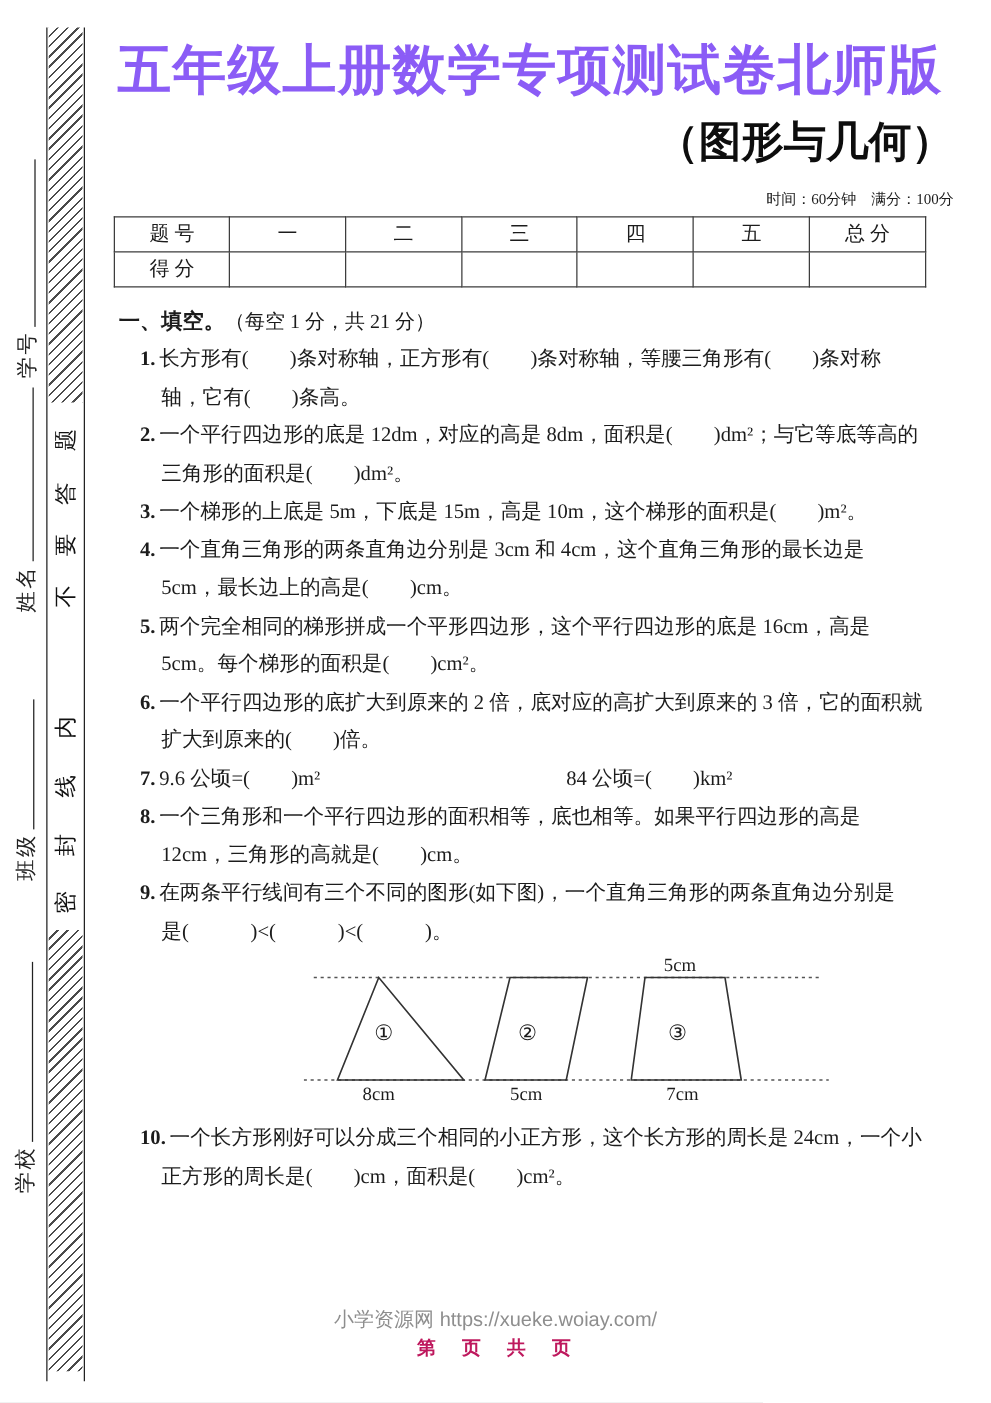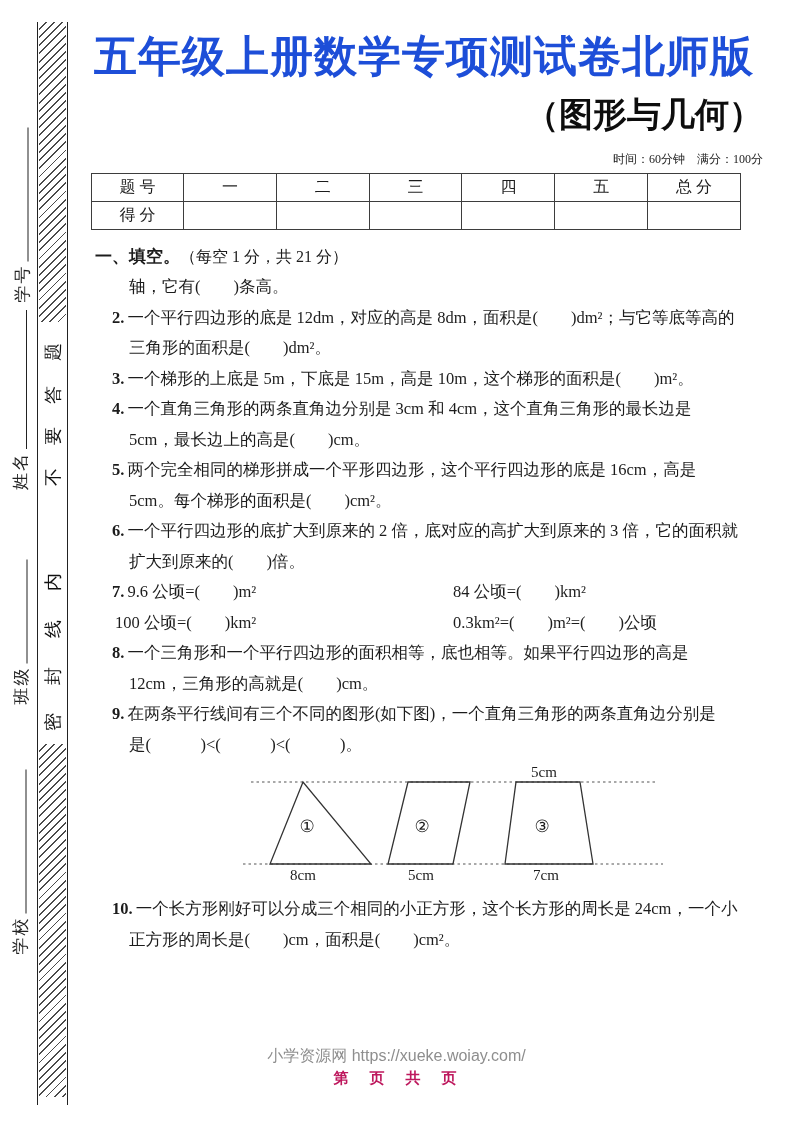--- a/index.html
+++ b/index.html
@@ -17,21 +17,21 @@
   .hatch{position:absolute;left:1px;right:1px;
          background:repeating-linear-gradient(135deg,transparent 0,transparent 4.5px,#4a4a4a 4.5px,#4a4a4a 5.8px);}
   .hatch-top{top:0;height:300px;}
   .hatch-bottom{top:722px;height:353px;}
   .seal-ch{position:absolute;left:0;width:100%;text-align:center;font-size:18px;
            transform:rotate(-90deg);color:#111;}
 
   
   .content{position:absolute;left:85px;top:30px;width:678px;}
   .title{margin:0;text-align:center;font:bold 43px/52px "Liberation Sans","DejaVu Sans",sans-serif;
-         letter-spacing:1px;color:#1d4ed8;}
+         letter-spacing:1px;color:#8b5cf6;}
   .subtitle{margin:10px 0 0;text-align:right;font:bold 34px/44px "Liberation Sans","DejaVu Sans",sans-serif;color:#0d0d0d;}
   .meta{text-align:right;font-size:12px;margin-top:11px;line-height:24px;}
 
   table.score{border-collapse:collapse;width:650px;margin:2px 0 0 6px;table-layout:fixed;}
   table.score td{border:1.5px solid #3d3d3d;height:27px;text-align:center;font-size:16px;padding:0;}
 
   .section-head{margin:15px 0 4px 10px;font-size:17px;}
   .section-head .stitle{font-weight:bold;}
   .section-head .snote{font-size:16px;}
 
@@ -126,20 +126,21 @@
         <td></td>
       </tr>
     </tbody>
       </table>
 
     <div class="section-head">
       <span class="stitle">一、填空。</span><span class="snote">（每空 1 分，共 21 分）</span>
     </div>
 
     <div class="question">
+      <div class="qline"><span class="qnum">1.</span><span>长方形有(　　)条对称轴，正方形有(　　)条对称轴，等腰三角形有(　　)条对称</span></div>
       <div class="qline cont"><span>轴，它有(　　)条高。</span></div>
     </div>
     <div class="question">
       <div class="qline"><span class="qnum">2.</span><span>一个平行四边形的底是 12dm，对应的高是 8dm，面积是(　　)dm²；与它等底等高的</span></div>
       <div class="qline cont"><span>三角形的面积是(　　)dm²。</span></div>
     </div>
     <div class="question">
       <div class="qline"><span class="qnum">3.</span><span>一个梯形的上底是 5m，下底是 15m，高是 10m，这个梯形的面积是(　　)m²。</span></div>
     </div>
     <div class="question">
@@ -149,21 +150,20 @@
     <div class="question">
       <div class="qline"><span class="qnum">5.</span><span>两个完全相同的梯形拼成一个平形四边形，这个平行四边形的底是 16cm，高是</span></div>
       <div class="qline cont"><span>5cm。每个梯形的面积是(　　)cm²。</span></div>
     </div>
     <div class="question">
       <div class="qline"><span class="qnum">6.</span><span>一个平行四边形的底扩大到原来的 2 倍，底对应的高扩大到原来的 3 倍，它的面积就</span></div>
       <div class="qline cont"><span>扩大到原来的(　　)倍。</span></div>
     </div>
     <div class="question q7">
       <div class="qline"><span class="qnum">7.</span><span>9.6 公顷=(　　)m²</span><span class="q7right">84 公顷=(　　)km²</span></div>
-      <div class="qline cont"><span>100 公顷=(　　)km²</span><span class="q7right">0.3km²=(　　)m²=(　　)公顷</span></div>
     </div>
     <div class="question">
       <div class="qline"><span class="qnum">8.</span><span>一个三角形和一个平行四边形的面积相等，底也相等。如果平行四边形的高是</span></div>
       <div class="qline cont"><span>12cm，三角形的高就是(　　)cm。</span></div>
     </div>
     <div class="question">
       <div class="qline"><span class="qnum">9.</span><span>在两条平行线间有三个不同的图形(如下图)，一个直角三角形的两条直角边分别是</span></div>
       <div class="qline cont"><span>是(　　　)&lt;(　　　)&lt;(　　　)。</span></div>
     </div>
 

